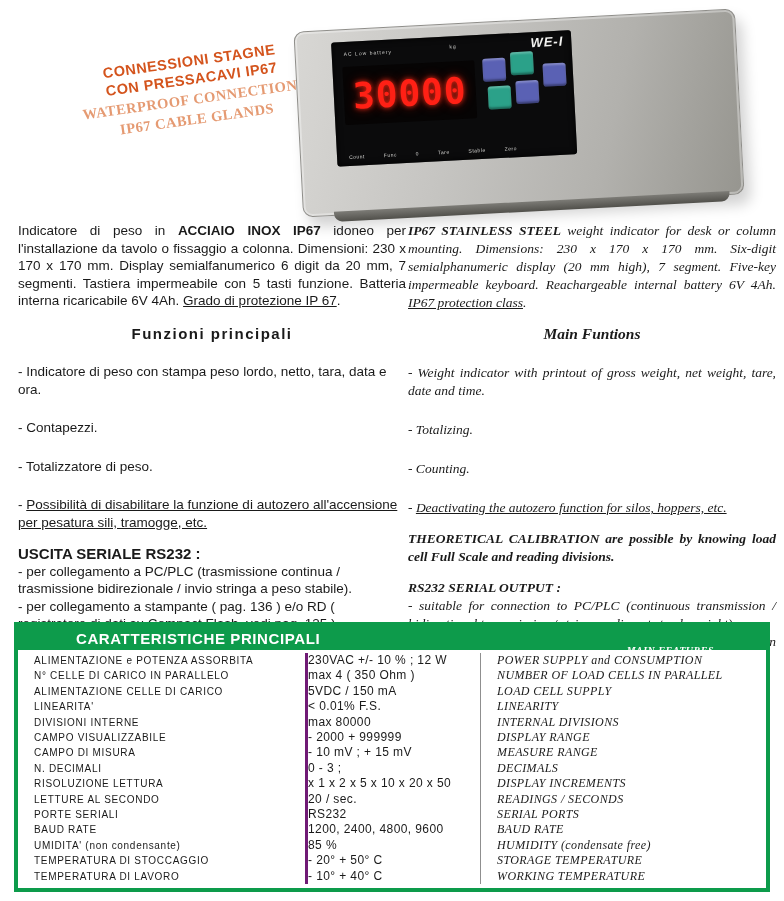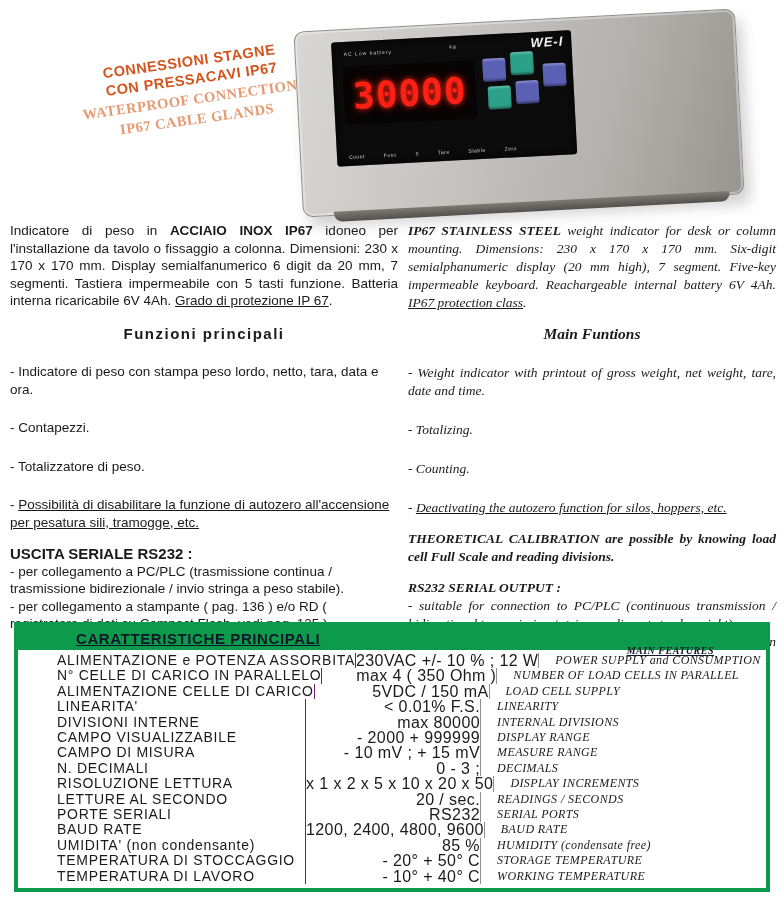--- a/index.html
+++ b/index.html
@@ -56,21 +56,21 @@
   .key { position:absolute; width:23px; height:23px; border-radius:3px;
          box-shadow:inset 0 -2px 2px rgba(0,0,0,.35), inset 0 2px 2px rgba(255,255,255,.25); }
   .key:nth-child(1){ left:2px;  top:8px;  }
   .key:nth-child(2){ left:30px; top:3px;  }
   .key:nth-child(3){ left:62px; top:16px; }
   .key:nth-child(4){ left:6px;  top:36px; }
   .key:nth-child(5){ left:34px; top:32px; }
 
   
   .col-it {
-    position:absolute; left:10px; top:222px; width:388px;
+    position:absolute; left:18px; top:222px; width:388px;
     font-size:13.5px; line-height:17.5px; text-align:justify;
   }
   .col-en {
     position:absolute; left:408px; top:222px; width:368px;
     font-family:"Liberation Serif", serif; font-style:italic;
     font-size:13.5px; line-height:18px; text-align:justify;
   }
   .b  { font-weight:bold; }
   .u  { text-decoration:underline; }
   .h-it { font-weight:bold; font-size:15px; letter-spacing:1.5px; text-align:center;
@@ -83,33 +83,32 @@
   .serial-title-en { font-weight:bold; margin-top:13px; }
   .serial-line { text-align:left; }
   .col-en .serial-line, .col-en .li { text-align:justify; }
 
   
   .spec-table {
     position:absolute; left:14px; top:622px; width:756px;
     border:4px solid var(--green); background:#fff;
   }
   .spec-header {
-    height:24px; background:var(--green); color:#0f172a;
+    height:24px; background:var(--green); color:#ffffff;
     display:flex; justify-content:space-between; align-items:center;
     padding:0 52px 0 58px;
-    text-decoration:underline;
   }
   .spec-header-it { font-weight:bold; font-size:15px; letter-spacing:.6px; }
   .spec-header-en { font-family:"Liberation Serif", serif; font-style:italic; font-weight:bold;
                     font-size:10px; letter-spacing:.5px;margin-top:24px; }
   .spec-body { padding:3px 0 4px 0; }
   .spec-row { display:flex; line-height:15.4px; }
-  .c-it  { flex:0 0 287px; padding-left:39px; font-size:14px; letter-spacing:.7px; white-space:nowrap; }
-  .c-val { flex:0 0 176px; text-align:right; font-size:16px; letter-spacing:.4px;
-           border-left:1px solid #701a75; border-right:1px solid #8f8f8f; white-space:nowrap; }
+  .c-it  { flex:0 0 287px; padding-left:16px; font-size:10px; letter-spacing:.7px; white-space:nowrap; }
+  .c-val { flex:0 0 176px; text-align:left; font-size:12px; letter-spacing:.4px;
+           border-left:3px solid #701a75; border-right:1px solid #8f8f8f; white-space:nowrap; }
   .c-en  { flex:1; padding-left:16px; font-family:"Liberation Serif", serif; font-style:italic;
            font-size:12px; letter-spacing:.4px; white-space:nowrap; }
 </style>
 </head>
 <body>
 
 <div class="page">
 
   <div class="banner">
     <div class="it">CONNESSIONI STAGNE</div>

